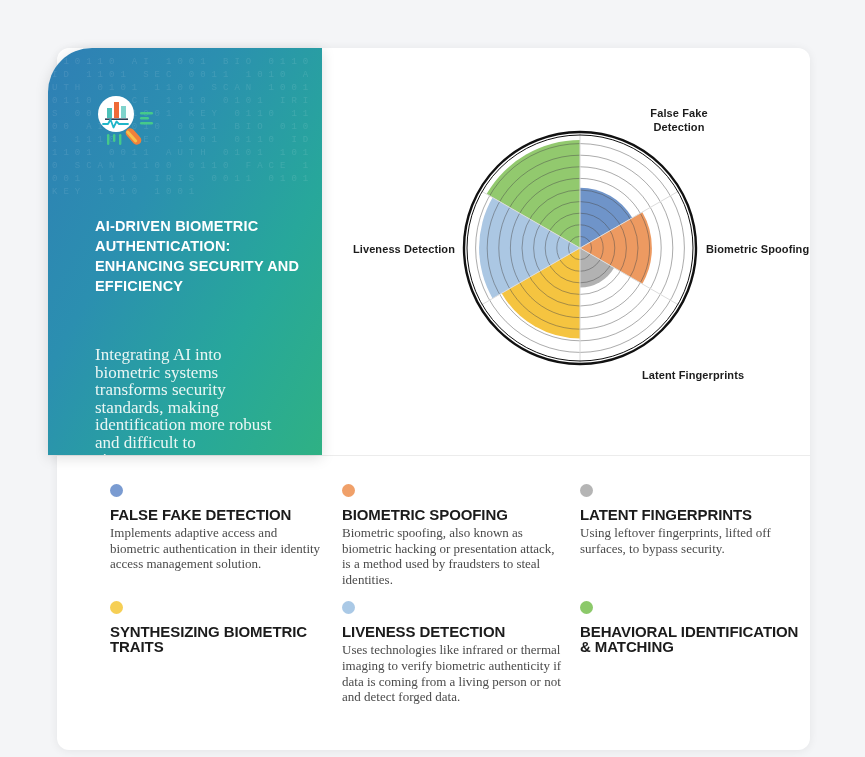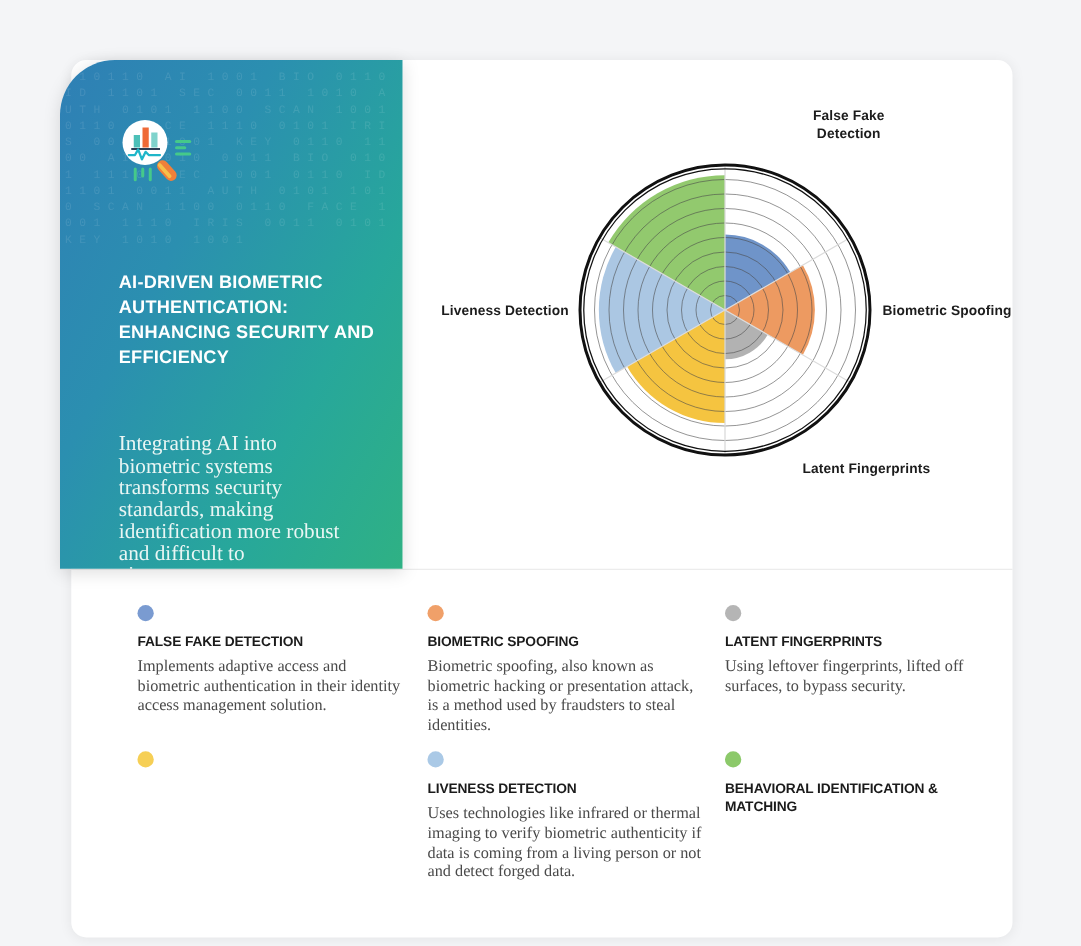--- a/index.html
+++ b/index.html
@@ -55,21 +55,21 @@
   }
   
   #legend {
     position:absolute; left:110px; top:484px; width:706px;
     display:grid; grid-template-columns: 232px 238px 236px;
     row-gap:14px;
   }
   .legend-cell { padding-right:16px; }
   .dot { width:13px; height:13px; border-radius:50%; display:block; margin-bottom:10px; }
   .legend-title {
-    font-size:11px; font-weight:bold; color:#1b1b1b;
+    font-size:15px; font-weight:bold; color:#1b1b1b;
     letter-spacing:-.1px; line-height:15px; margin-bottom:3px;
   }
   .legend-desc {
     font-size:13px; color:#4a4a4a; line-height:15.6px;font-family:Liberation Serif, serif;
   }
 </style>
 </head>
 <body>
 
 <div id="card"></div>
@@ -130,21 +130,21 @@
         <line x1="230" y1="196" x2="230.00" y2="80.00" stroke="#d8d8d8" stroke-width="1"></line>
         <line x1="230" y1="196" x2="330.46" y2="138.00" stroke="#dcdcdc" stroke-width="1"></line>
         <line x1="230" y1="196" x2="330.46" y2="254.00" stroke="#dcdcdc" stroke-width="1"></line>
         <line x1="230" y1="196" x2="230.00" y2="312.00" stroke="#d8d8d8" stroke-width="1"></line>
         <line x1="230" y1="196" x2="129.54" y2="254.00" stroke="#dcdcdc" stroke-width="1"></line>
         <line x1="230" y1="196" x2="129.54" y2="138.00" stroke="#dcdcdc" stroke-width="1"></line>
         <circle cx="230" cy="196" r="116" fill="none" stroke="#111" stroke-width="2.4"></circle>
         <circle cx="230" cy="196" r="113" fill="none" stroke="#111" stroke-width="1"></circle>
       </g>
   </svg>
-  <div class="axis-label" id="lbl-1" style="left:274px; top:34px; width:110px; text-align:center;">
+  <div class="axis-label" id="lbl-1" style="left:274px; top:54px; width:110px; text-align:center;">
       <div>False Fake</div>
       <div>Detection</div>
     </div>
   <div class="axis-label" id="lbl-2" style="left:356px; top:190px; width:105px; text-align:left;">
       <div>Biometric Spoofing</div>
     </div>
   <div class="axis-label" id="lbl-3" style="left:292px; top:316px; width:115px; text-align:left;">
       <div>Latent Fingerprints</div>
     </div>
   <div class="axis-label" id="lbl-5" style="left:-15px; top:190px; width:120px; text-align:right;">
@@ -163,20 +163,21 @@
       <div class="legend-title">BIOMETRIC SPOOFING</div>
       <div class="legend-desc">Biometric spoofing, also known as biometric hacking or presentation attack, is a method used by fraudsters to steal identities.</div>
     </div>
     <div class="legend-cell">
       <span class="dot" style="background: rgb(181, 181, 181);"></span>
       <div class="legend-title">LATENT FINGERPRINTS</div>
       <div class="legend-desc">Using leftover fingerprints, lifted off surfaces, to bypass security.</div>
     </div>
     <div class="legend-cell">
       <span class="dot" style="background: rgb(246, 207, 85);"></span>
+      <div class="legend-title">SYNTHESIZING BIOMETRIC TRAITS</div>
     </div>
     <div class="legend-cell">
       <span class="dot" style="background: rgb(170, 201, 230);"></span>
       <div class="legend-title">LIVENESS DETECTION</div>
       <div class="legend-desc">Uses technologies like infrared or thermal imaging to verify biometric authenticity if data is coming from a living person or not and detect forged data.</div>
     </div>
     <div class="legend-cell">
       <span class="dot" style="background: rgb(140, 201, 106);"></span>
       <div class="legend-title">BEHAVIORAL IDENTIFICATION &amp; MATCHING</div>
     </div>

